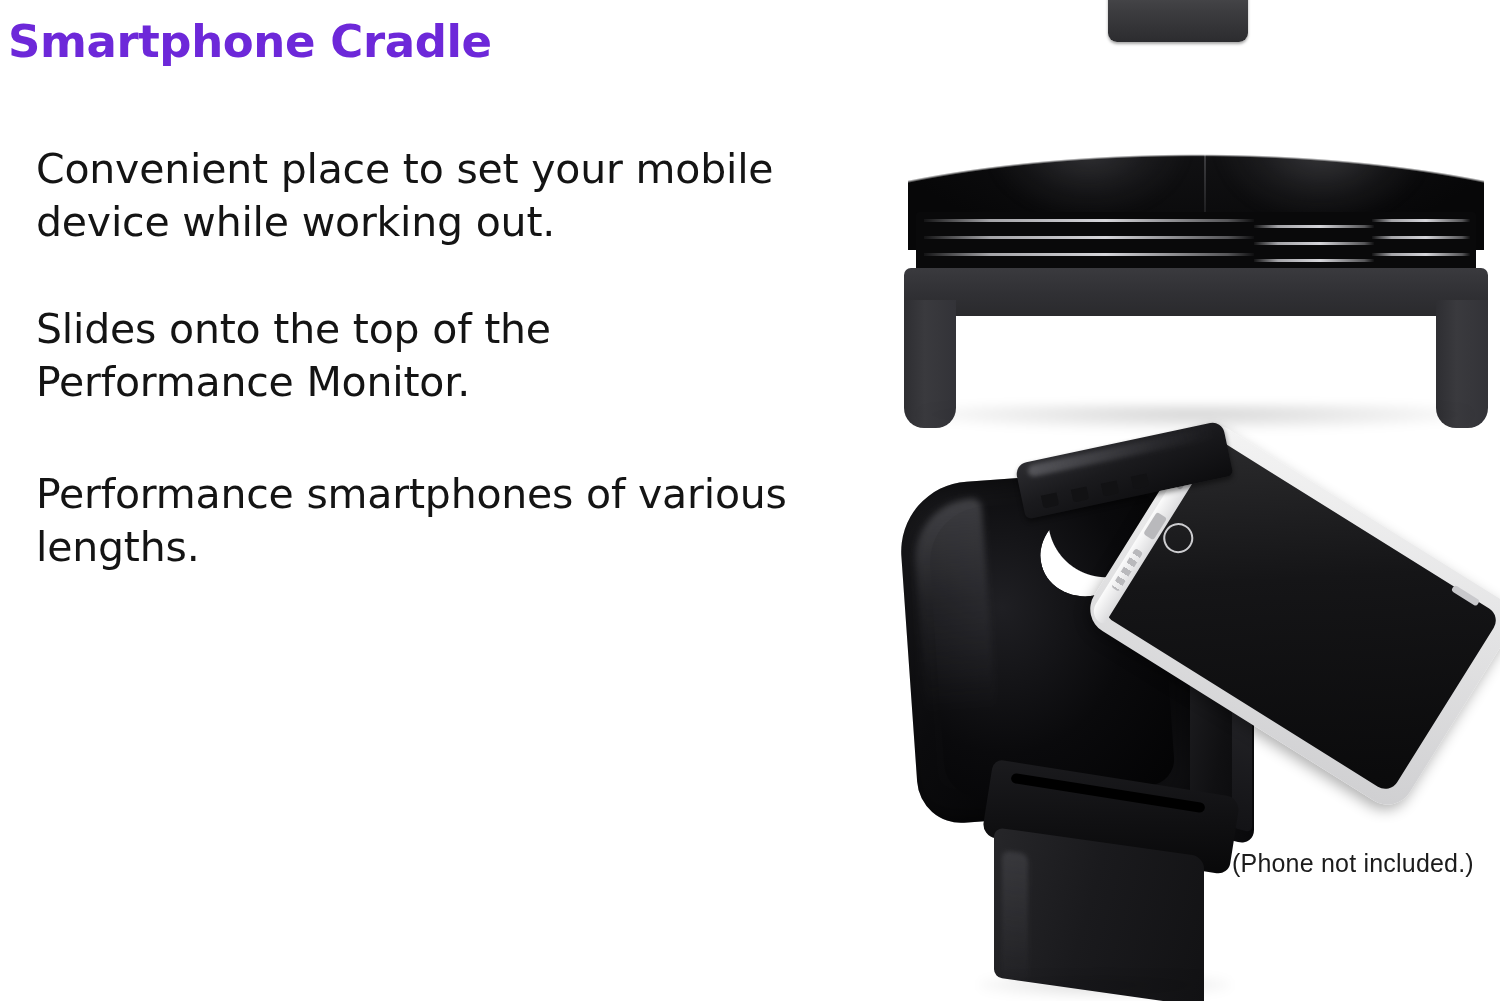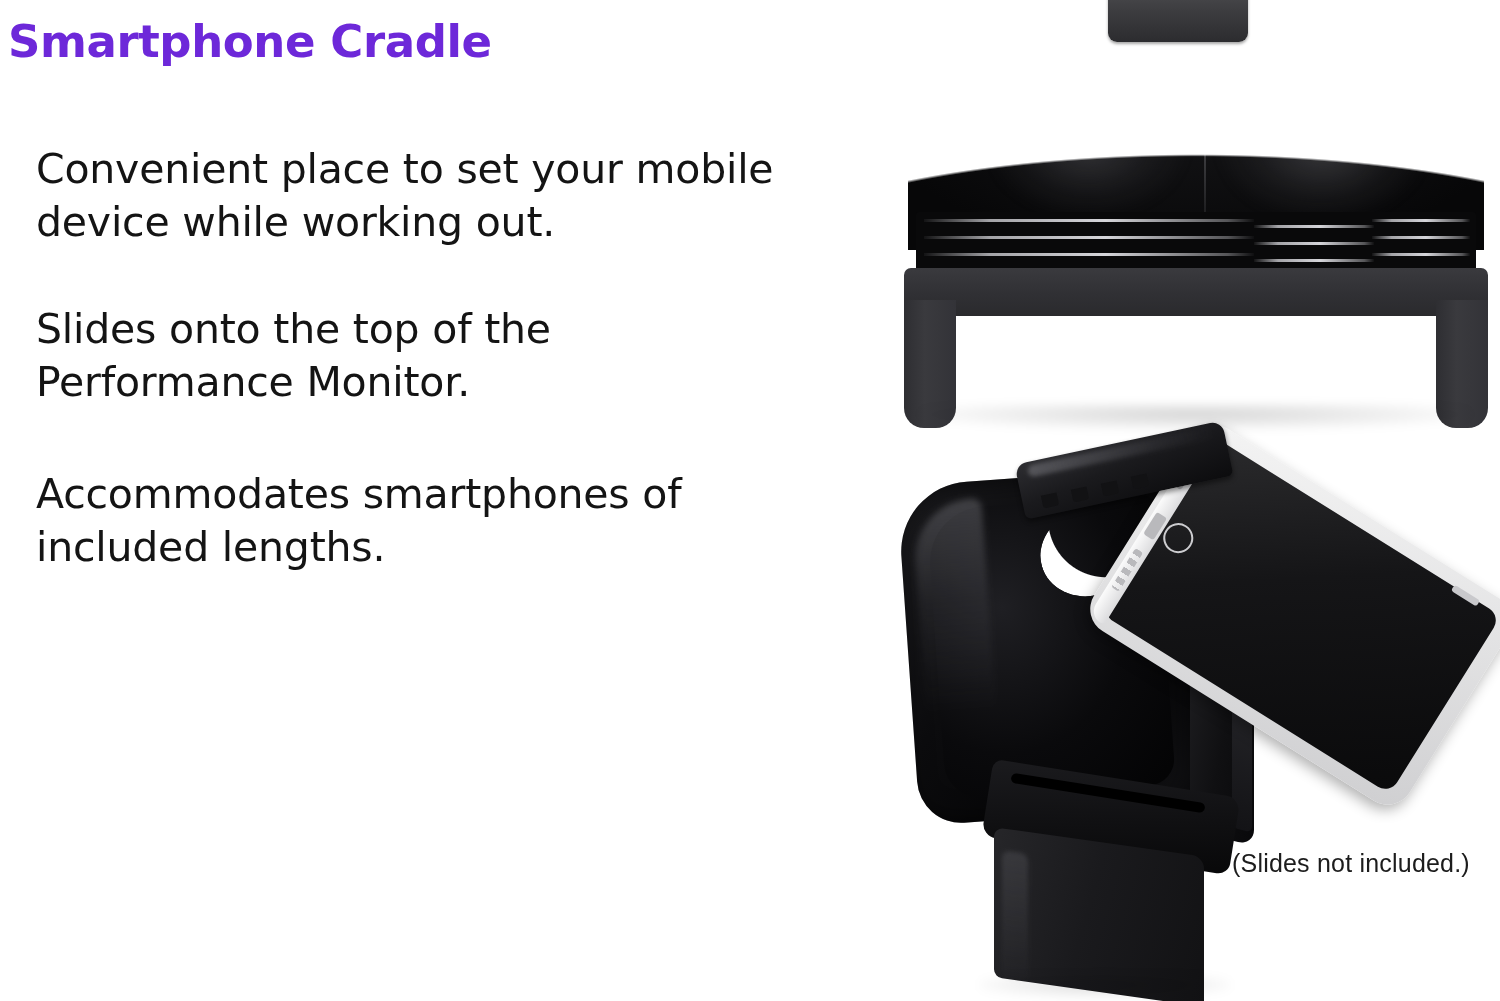--- a/index.html
+++ b/index.html
@@ -400,21 +400,21 @@
 <div id="page">
 
   <div id="text-col">
 
     <div id="page-title">Smartphone Cradle</div>
 
     <div class="feature" id="feature-0">Convenient place to set your mobile device while working out.</div>
 
     <div class="feature" id="feature-1">Slides onto the top of the Performance Monitor.</div>
 
-    <div class="feature" id="feature-2">Accommodates smartphones of included lengths.</div>
+    <div class="feature" id="feature-2">Performance smartphones of various lengths.</div>
 
   </div>
 
   <div id="photo-front">
     <div id="front-tab-top"></div>
     <div id="front-tab"></div>
     <div id="front-body">
       <div id="front-body-sheen-l"></div>
       <div id="front-body-sheen-r"></div>
       <div id="front-body-seam"></div>
@@ -464,15 +464,15 @@
     <div class="ang-tooth" id="tooth-3"></div>
     <div class="ang-tooth" id="tooth-4"></div>
 
     <div id="ang-tray"></div>
     <div id="ang-tray-slot"></div>
     <div id="ang-base"></div>
     <div id="ang-base-hl"></div>
     <div id="ang-shadow"></div>
   </div>
 
-  <div id="disclaimer">(Slides not included.)</div>
+  <div id="disclaimer">(Phone not included.)</div>
 
 </div>
 
 </body></html>

